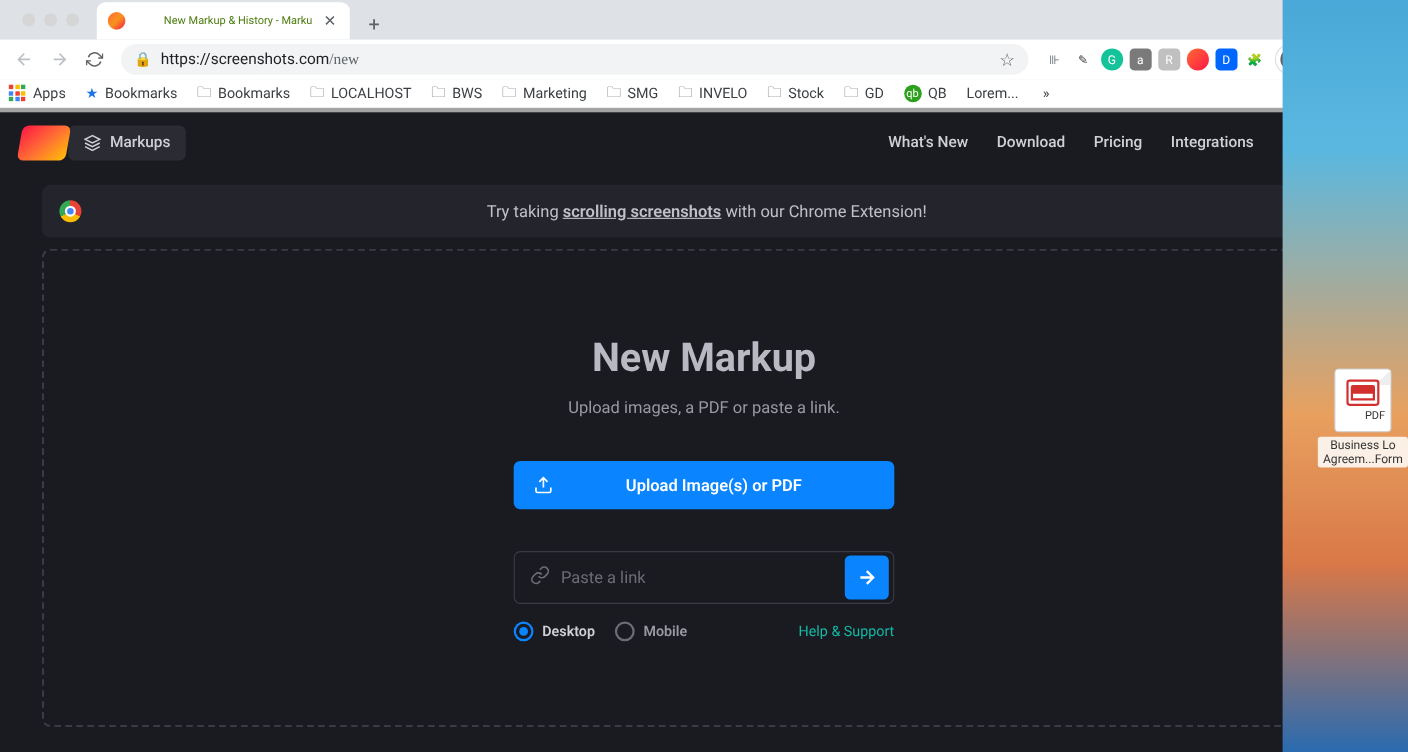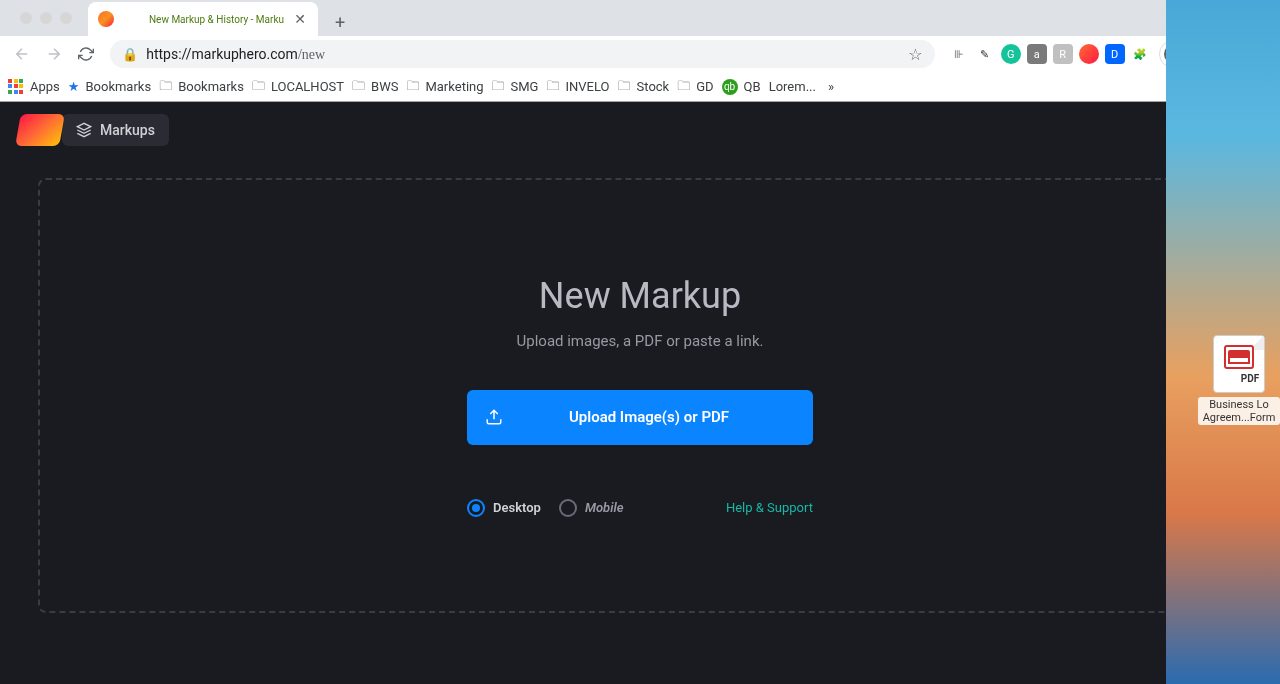--- a/index.html
+++ b/index.html
@@ -25,21 +25,21 @@
 .url-text { font-size: 14px; color: #202124; }
 .url-text .path { color: #5f6368; font-family: Liberation Serif, serif; }
 .omnibox-star { margin-left: auto; color: #5f6368; cursor: pointer; }
 .ext-icons { display: flex; align-items: center; gap: 6px; padding: 0 4px; }
 .ext-icon { width: 20px; height: 20px; border-radius: 4px; display: flex; align-items: center; justify-content: center; font-size: 11px; cursor: pointer; }
 .profile-chip { display: flex; align-items: center; gap: 6px; border: 1px solid #dadce0; border-radius: 16px; padding: 3px 10px 3px 4px; cursor: pointer; }
 .profile-avatar { width: 20px; height: 20px; border-radius: 50%; background: #5f6368; }
 .profile-label { font-size: 13px; color: #5f6368; }
 .menu-dots { width: 24px; display: flex; align-items: center; justify-content: center; color: #5f6368; cursor: pointer; }
 
-.bookmarks-bar { background: #fff; height: 30px; display: flex; align-items: center; padding: 0 8px; gap: 8px; border-bottom: 1px solid #a3a3a3; font-size: 13px; color: #3c4043; text-align: right; }
+.bookmarks-bar { background: #fff; height: 30px; display: flex; align-items: center; padding: 0 8px; gap: 18px; border-bottom: 4px solid #a3a3a3; font-size: 13px; color: #3c4043; text-align: right; }
 .bm-item { display: flex; align-items: center; gap: 6px; cursor: pointer; white-space: nowrap; }
 .bm-apps-icon { width: 16px; height: 16px; display: grid; grid-template-columns: repeat(3,4px); grid-template-rows: repeat(3,4px); gap: 1.5px; }
 .bm-apps-icon span { background: #ea4335; }
 .bm-apps-icon span:nth-child(2){background:#fbbc04}
 .bm-apps-icon span:nth-child(3){background:#34a853}
 .bm-apps-icon span:nth-child(4){background:#4285f4}
 .bm-apps-icon span:nth-child(5){background:#ea4335}
 .bm-apps-icon span:nth-child(6){background:#fbbc04}
 .bm-apps-icon span:nth-child(7){background:#34a853}
 .bm-apps-icon span:nth-child(8){background:#4285f4}
@@ -62,47 +62,47 @@
 
 .app-body { padding: 10px 38px 20px; }
 .banner { background: #24252c; border-radius: 8px; height: 48px; display: flex; align-items: center; padding: 0 16px; position: relative; }
 .banner-chrome { width:20px; height:20px; border-radius:50%; background: conic-gradient(#ea4335 0 120deg,#fbbc04 120deg 240deg,#34a853 240deg 360deg); position:relative; }
 .banner-chrome::after { content:''; position:absolute; inset:5px; background:#4285f4; border-radius:50%; border:2px solid #fff; }
 .banner-text { flex: 1; text-align: center; color: #c0c0c8; font-size: 15px; }
 .banner-text a { color: #c0c0c8; text-decoration: underline; font-weight: 600; }
 .banner-close { cursor: pointer; color: #c0c0c8; font-size: 18px; }
 
 .dropzone { margin-top: 10px; border: 2px dashed #3a3b44; border-radius: 8px; height: 435px; display: flex; flex-direction: column; align-items: center; justify-content: center; }
-.dz-title { font-size: 36px; font-weight: 400; color: #b8b9c2; margin-bottom: 15px; }
+.dz-title { font-size: 36px; font-weight: 700; color: #b8b9c2; margin-bottom: 15px; }
 .dz-subtitle { font-size: 15px; color: #9899a3; margin-bottom: 40px; text-align: center; }
-.upload-btn { background: #0a84ff; color: #fff; border: none; border-radius: 6px; width: 346px; height: 55px; display: flex; align-items: center; padding: 0 18px; font-size: 15px; font-weight: 600; cursor: pointer; margin-bottom: 38px; }
+.upload-btn { background: #0a84ff; color: #fff; border: none; border-radius: 6px; width: 346px; height: 44px; display: flex; align-items: center; padding: 0 18px; font-size: 15px; font-weight: 600; cursor: pointer; margin-bottom: 38px; }
 .upload-btn-text { flex: 1; text-align: center; }
 .link-row { width: 346px; display: flex; border: 1px solid #3a3b44; border-radius: 6px; height: 48px; align-items: center; padding: 4px; }
 .link-icon { padding: 0 10px; color: #6b6c78; }
 .link-input { flex: 1; background: transparent; border: none; outline: none; color: #fff; font-size: 15px; }
 .link-input::placeholder { color: #6b6c78; }
 .link-submit { width: 40px; height: 40px; background: #0a84ff; border-radius: 5px; display: flex; align-items: center; justify-content: center; cursor: pointer; }
 .options-row { width: 346px; display: flex; align-items: center; margin-top: 16px; font-size: 13px; gap: 44px; }
 .radio-group { display: flex; gap: 18px; }
 .radio-item { display: flex; align-items: center; gap: 8px; cursor: pointer; }
 .radio { width: 18px; height: 18px; border-radius: 50%; border: 2px solid #6b6c78; display: flex; align-items: center; justify-content: center; }
 .radio.checked { border-color: #0a84ff; }
 .radio.checked::after { content:''; width: 8px; height: 8px; border-radius: 50%; background: #0a84ff; }
 .radio-label { color: #d0d0d5; font-weight: 600; }
-.radio-item:not(.active) .radio-label { color: #9899a3; font-style: italic; }
+.radio-item:not(.active) .radio-label { color: #9899a3; }
 .help-link { margin-left: auto; color: #14b8a6; cursor: pointer; font-size: 13px; }
 
 
 .desktop-bg { position: absolute; top: 0; left: 1166px; width: 114px; height: 684px; background: linear-gradient(180deg,#4aa8d8 0%,#5ab8e0 20%,#e8a05f 55%,#d97848 75%,#2a6bb0 100%); }
 .desktop-file { position: absolute; top: 335px; left: 1198px; width: 82px; text-align: center; }
 .pdf-icon { width: 52px; height: 58px; background: #fff; border: 1px solid #ccc; border-radius: 4px; margin: 0 auto 4px; display: flex; flex-direction: column; align-items: center; justify-content: center; position: relative; }
 .pdf-icon::before { content:''; position:absolute; top:0; right:0; width:14px; height:14px; background: linear-gradient(135deg, transparent 50%, #eee 50%); }
 .pdf-badge { width: 30px; height: 24px; background: #fff; border: 2px solid #d32f2f; border-radius: 3px; margin-bottom: 4px; position: relative; }
 .pdf-badge::after { content:''; position:absolute; inset: 3px 2px; border: 2px solid #d32f2f; border-top: 8px solid #d32f2f; border-radius: 2px 2px 0 0; }
-.pdf-label { font-size: 10px; font-weight: 700; color: #333; padding-left: 22px; }
+.pdf-label { font-size: 10px; font-weight: 400; color: #333; padding-left: 22px; }
 .file-name { font-size: 11px; background: rgba(255,255,255,0.85); border-radius: 3px; padding: 1px 3px; line-height: 1.2; color: #333; }
 </style>
 </head>
 <body>
 
 <div class="browser-chrome">
   <div class="tab-strip">
     <div class="traffic-lights">
       <div class="traffic-light"></div>
       <div class="traffic-light"></div>
@@ -133,21 +133,21 @@
         </svg>
       </div>
     <div class="nav-btn">
         <svg width="16" height="16" viewBox="0 0 24 24" fill="none" stroke="currentColor" stroke-width="2">
           <path d="M23 4v6h-6M1 20v-6h6"></path>
           <path d="M3.51 9a9 9 0 0114.85-3.36L23 10M1 14l4.64 4.36A9 9 0 0020.49 15"></path>
         </svg>
       </div>
     <div class="omnibox">
       <span class="lock-icon">🔒</span>
-      <span class="url-text"><span>https://markuphero.com</span><span class="path">/new</span></span>
+      <span class="url-text"><span>https://screenshots.com</span><span class="path">/new</span></span>
       <span class="omnibox-star">☆</span>
     </div>
     <div class="ext-icons">
       <div class="ext-icon" style="color:#5f6368">⊪</div>
       <div class="ext-icon" style="color:#333">✎</div>
       <div class="ext-icon" style="background:#15c39a;border-radius:50%;color:#fff">G</div>
       <div class="ext-icon" style="background:#7a7a7a;color:#fff">a</div>
       <div class="ext-icon" style="background:#c0c0c0;color:#fff">R</div>
       <div class="ext-icon" style="background:linear-gradient(135deg,#ff6b35,#ff1744);border-radius:50%"></div>
       <div class="ext-icon" style="background:#0066ff;color:#fff;border-radius:4px">D</div>
@@ -231,33 +231,62 @@
 
 <div class="app">
   <div class="app-header">
     <div class="app-logo"></div>
     <div class="markups-btn">
       <svg width="16" height="16" viewBox="0 0 24 24" fill="none" stroke="currentColor" stroke-width="2">
           <path d="M12 2L2 7l10 5 10-5-10-5zM2 17l10 5 10-5M2 12l10 5 10-5"></path>
         </svg>
       <span>Markups</span>
     </div>
+    <div class="app-nav">
+      <span class="app-nav-item">What's New</span>
+      <span class="app-nav-item">Download</span>
+      <span class="app-nav-item">Pricing</span>
+      <span class="app-nav-item">Integrations</span>
+      <span class="app-nav-item">Blog</span>
+      <div class="user-avatar">J</div>
+    </div>
   </div>
 
   <div class="app-body">
+    <div class="banner">
+      <div class="banner-chrome"></div>
+      <div class="banner-text">
+        <span>Try taking </span><a>scrolling screenshots</a><span> with our Chrome Extension!</span>
+      </div>
+      <div class="banner-close">✕</div>
+    </div>
 
     <div class="dropzone">
       <div class="dz-title">New Markup</div>
       <div class="dz-subtitle">Upload images, a PDF or paste a link.</div>
       <button class="upload-btn">
         <svg width="18" height="18" viewBox="0 0 24 24" fill="none" stroke="currentColor" stroke-width="2">
             <path d="M21 15v4a2 2 0 01-2 2H5a2 2 0 01-2-2v-4M17 8l-5-5-5 5M12 3v12"></path>
           </svg>
         <span class="upload-btn-text">Upload Image(s) or PDF</span>
       </button>
+      <div class="link-row">
+        <span class="link-icon">
+          <svg width="18" height="18" viewBox="0 0 24 24" fill="none" stroke="currentColor" stroke-width="2">
+              <path d="M10 13a5 5 0 007.54.54l3-3a5 5 0 00-7.07-7.07l-1.72 1.71"></path>
+              <path d="M14 11a5 5 0 00-7.54-.54l-3 3a5 5 0 007.07 7.07l1.71-1.71"></path>
+            </svg>
+        </span>
+        <input class="link-input" placeholder="Paste a link" style="">
+        <div class="link-submit">
+          <svg width="20" height="20" viewBox="0 0 24 24" fill="none" stroke="#fff" stroke-width="2.5">
+              <path d="M5 12h14M12 5l7 7-7 7"></path>
+            </svg>
+        </div>
+      </div>
       <div class="options-row">
         <div class="radio-group">
           <div class="radio-item active">
             <div class="radio checked"></div>
             <span class="radio-label">Desktop</span>
           </div>
           <div class="radio-item">
             <div class="radio"></div>
             <span class="radio-label">Mobile</span>
           </div>

